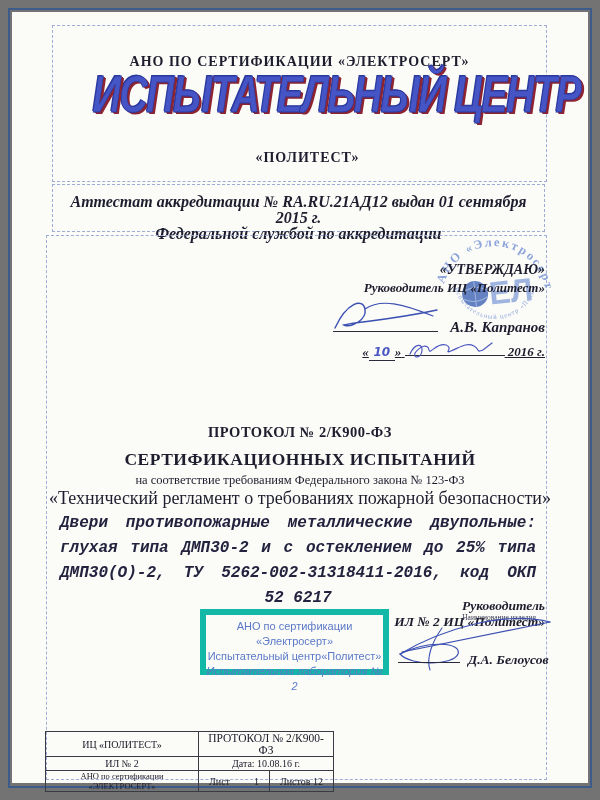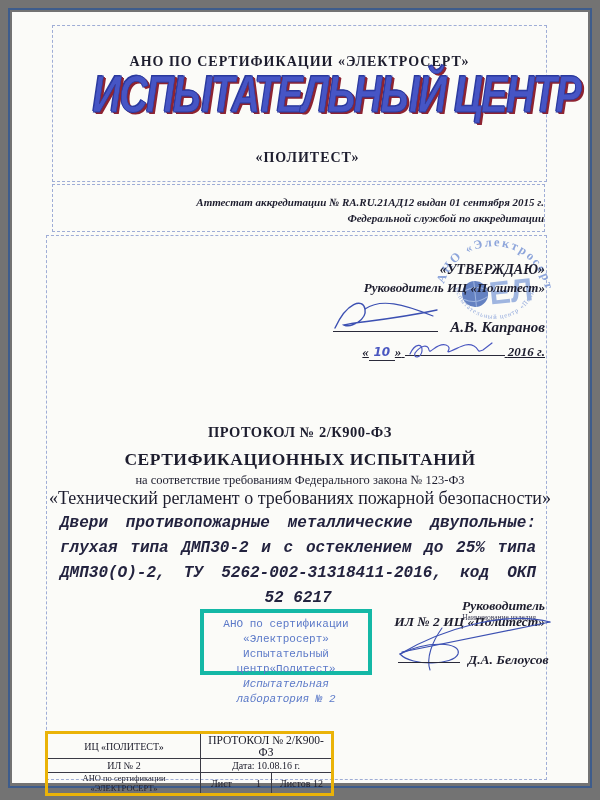--- a/index.html
+++ b/index.html
@@ -14,21 +14,21 @@
   .org-header{position:absolute;left:0;right:0;top:28px;font-weight:bold;font-size:14px;letter-spacing:1px;}
   .big-title{position:absolute;left:0;right:0;top:40px;text-align:center;
              font-family:"Liberation Sans",sans-serif;font-weight:bold;font-style:italic;
              font-size:47px;letter-spacing:-2px;color:#4655c5;white-space:nowrap;
              transform:scaleX(.84) scaleY(1.12);transform-origin:50% 50%;
              text-shadow:2px 1px 0 #8e2432,3px 2px 0 #8e2432,-1px -1px 0 #2b3a9e;
              -webkit-text-stroke:0.7px #2b3a9e;}
   .politest{position:absolute;left:16px;right:0;top:124px;font-weight:bold;font-size:14px;letter-spacing:1px;}
 
   
-  .accred{padding-top:9px;font-weight:bold;font-style:italic;font-size:11px;line-height:16px;text-align:right;}
+  .accred{padding-top:9px;font-weight:bold;font-style:italic;font-size:16px;line-height:16px;}
 
   
   .approve{position:absolute;right:43px;top:250px;text-align:right;font-weight:bold;font-style:italic;z-index:3;}
   .approve .l1{font-size:14px;}
   .approve .l2{font-size:13px;margin-top:2px;}
   .sigrow{position:absolute;right:43px;top:288px;width:200px;height:40px;z-index:3;}
   .sigrow .name{position:absolute;right:0;bottom:4px;font-weight:bold;font-style:italic;font-size:15px;}
   .sigrow .line{position:absolute;left:-12px;bottom:8px;width:105px;border-bottom:1px solid #2a2a3a;}
   .sigrow svg{position:absolute;left:-20px;top:-6px;}
   .daterow{position:absolute;right:43px;top:326px;font-weight:bold;font-style:italic;font-size:13px;z-index:3;white-space:nowrap;text-decoration:underline;}
@@ -53,27 +53,27 @@
   .product .caption{text-align:right;font-family:"Liberation Serif",serif;font-weight:normal;
                     font-style:normal;font-size:7.5px;color:#3a3a52;margin-top:2px;line-height:10px;}
 
   
   .lab-head{position:absolute;right:43px;top:586px;text-align:right;font-weight:bold;font-style:italic;font-size:13.5px;line-height:16px;z-index:3;}
   .lab-sign{position:absolute;left:368px;top:598px;width:178px;height:64px;z-index:3;}
   .lab-sign .line{position:absolute;left:18px;top:52px;width:62px;border-bottom:1px solid #2a2a3a;}
   .lab-sign .name{position:absolute;left:88px;top:42px;font-weight:bold;font-style:italic;font-size:13.5px;white-space:nowrap;}
 
   
-  .lab-stamp{position:absolute;left:188px;top:597px;width:172px;height:66px;border:4px solid #14b8a6;
+  .lab-stamp{position:absolute;left:188px;top:597px;width:189px;height:66px;border:6px solid #14b8a6;
              color:#5b79c8;text-align:center;font-size:11px;line-height:15px;padding-top:4px;
-             box-sizing:border-box;z-index:2;font-family:Liberation Mono, monospace;}
+             box-sizing:border-box;z-index:2;font-family:Liberation Sans, sans-serif;}
   .lab-stamp .it{font-style:italic;}
 
   
-  .ftable{position:absolute;left:33px;top:719px;width:289px;border:3px solid #eab308;border-collapse:collapse;
+  .ftable{position:absolute;left:33px;top:719px;width:289px;border:1px solid #eab308;border-collapse:collapse;
           font-size:10px;color:#20202e;z-index:3;background:transparent;}
   .ftable td{border:1px solid #3a3a44;text-align:center;padding:0 2px;height:13px;}
   .ftable .big{font-size:11.5px;}
   .ftable .small{font-size:8.5px;}
   .listcell{display:flex;justify-content:space-between;padding:0 8px;align-items:flex-end;}
 </style>
 </head>
 <body>
 
 <div class="doc">

